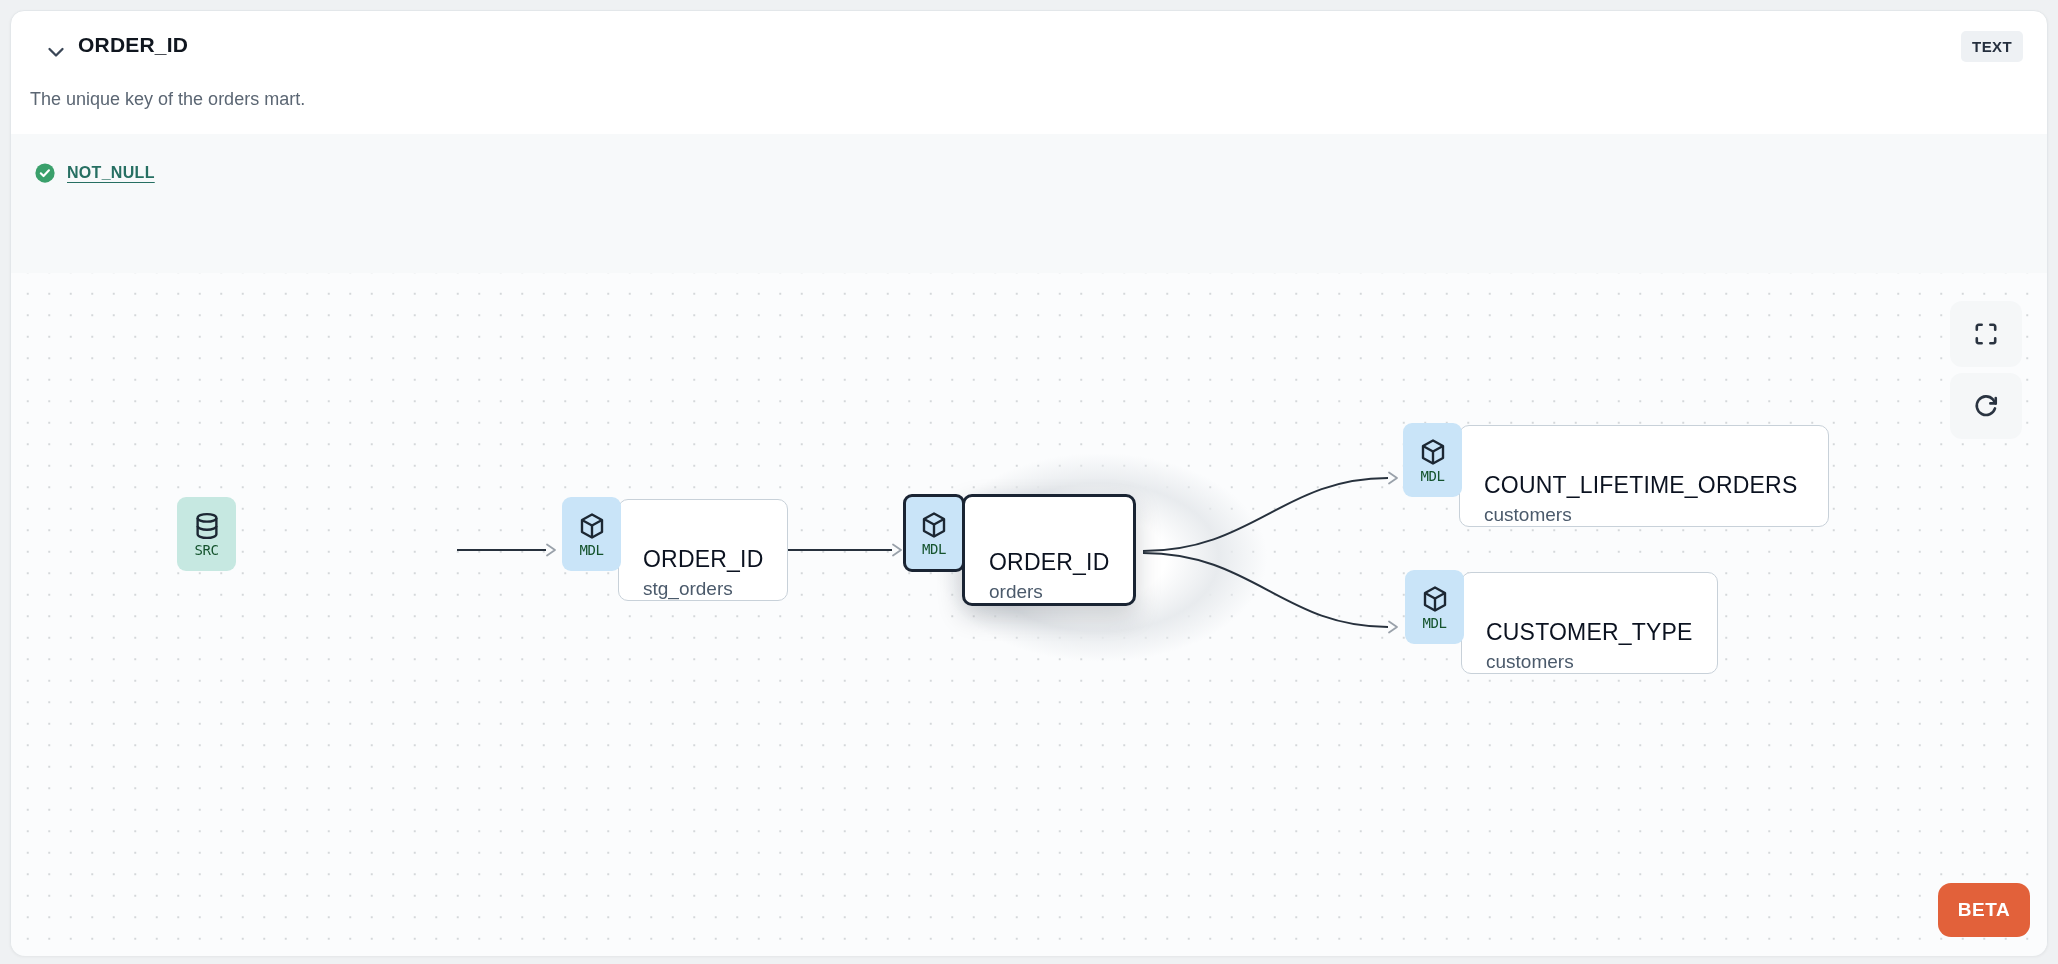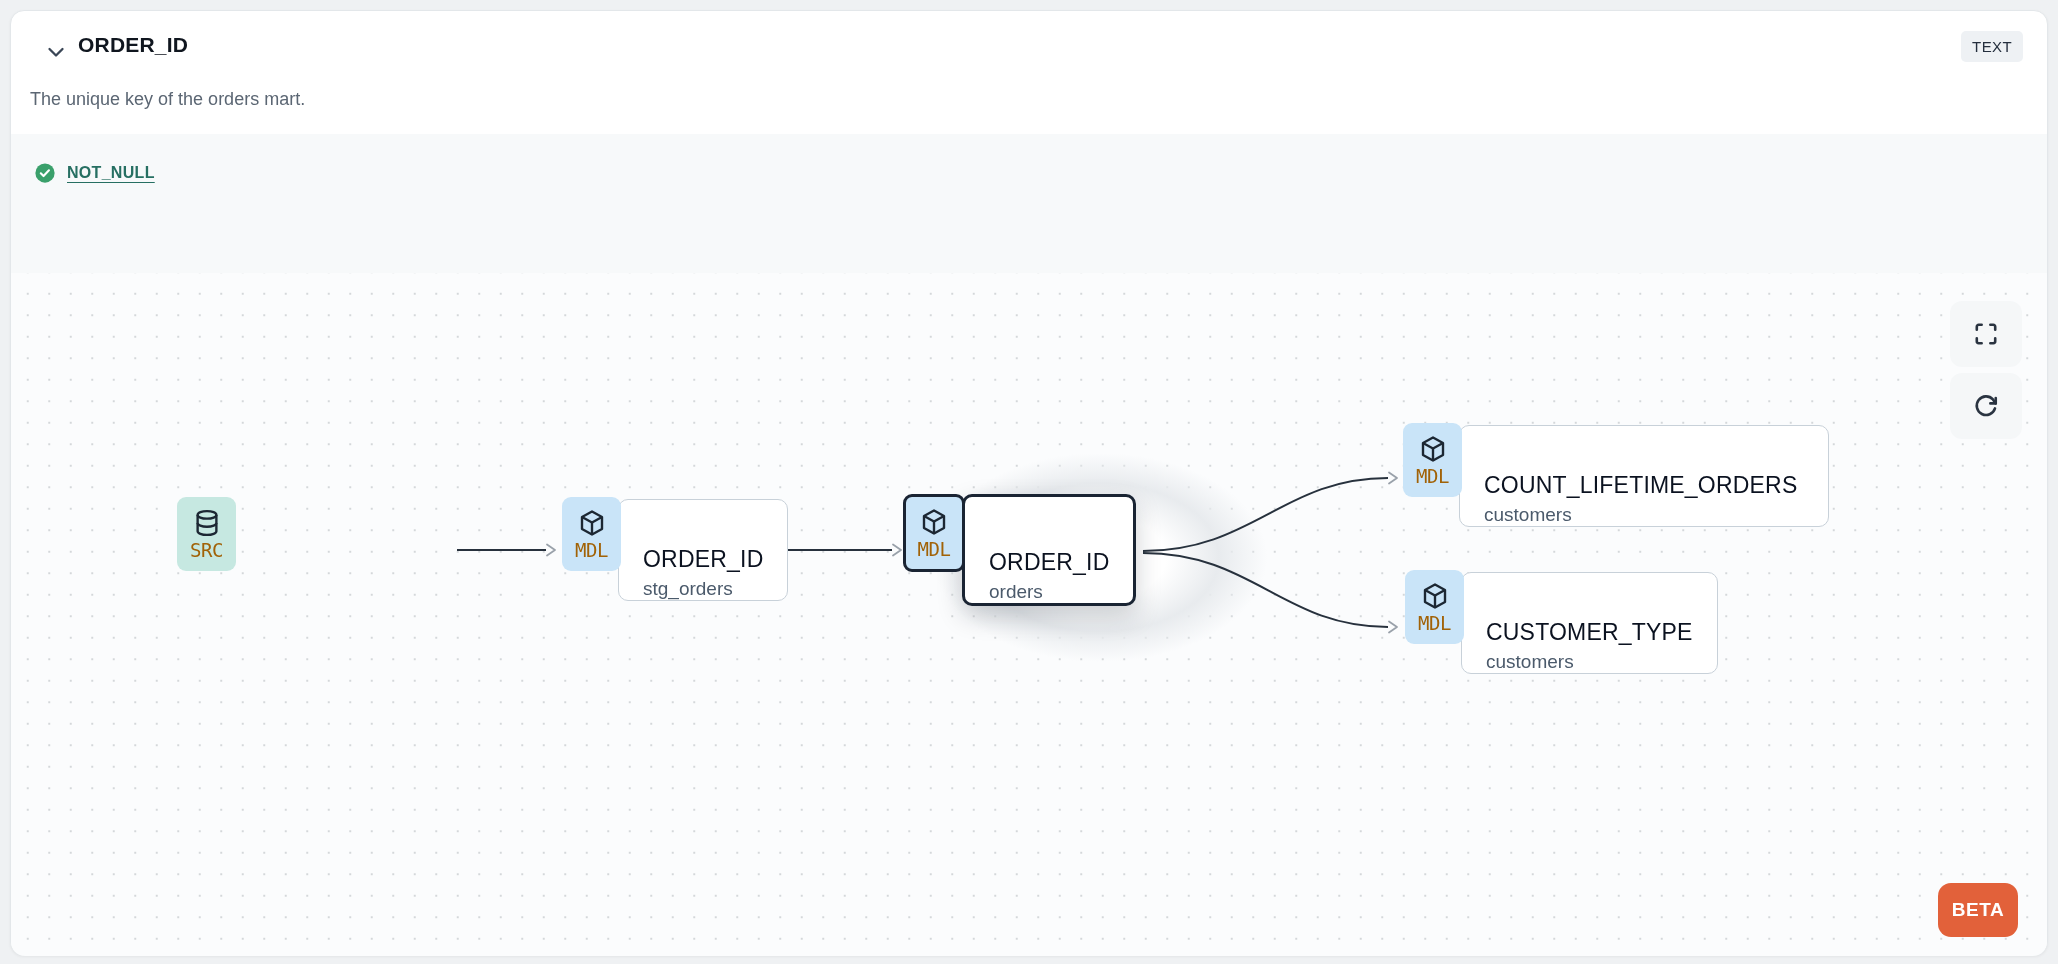--- a/index.html
+++ b/index.html
@@ -10,21 +10,21 @@
   .panel { position:absolute; left:10px; top:10px; width:2038px; height:946px;
            background:#ffffff; border:1px solid #e3e7ea; border-radius:14px;
            box-shadow:0 1px 3px rgba(0,0,0,.05); }
   .panel-header { position:absolute; left:0; top:0; width:100%; height:70px; }
   .chevron-btn { position:absolute; left:30px; top:26px; width:30px; height:30px;
                  background:none; border:none; cursor:pointer; display:flex;
                  align-items:center; justify-content:center; }
   .col-title { position:absolute; left:67px; top:14px; font-size:21px; font-weight:700;
                color:#10161f; line-height:40px; letter-spacing:.2px; }
   .type-badge { position:absolute; right:24px; top:20px; background:#eef1f4;
-                color:#252f3e; font-size:15px; font-weight:400; padding:7px 11px;
+                color:#252f3e; font-size:15px; font-weight:700; padding:7px 11px;
                 border-radius:5px; letter-spacing:.4px; }
   .desc { position:absolute; left:19px; top:78px; font-size:18px; color:#5b6673; }
 
   
   .tests { position:absolute; left:0; top:123px; width:100%; height:139px;
            background:#f7f9fa; padding:24px 0 0 23px; display:flex;
            flex-direction:column; gap:26px; }
   .test-row { display:flex; align-items:center; gap:11px; height:30px; }
   .check { width:22px; height:22px; display:inline-flex; }
   .test-link { font-size:16px; font-weight:700; color:#266f62; letter-spacing:.3px;
@@ -40,39 +40,39 @@
           background:radial-gradient(closest-side, #ffffff 30%, #e8ebee 54%, rgba(251,252,253,0) 76%); }
 
   .edges { position:absolute; left:0; top:0; width:2058px; height:964px; pointer-events:none; }
 
   
   .node { position:absolute; display:flex; align-items:flex-start; cursor:pointer; }
   .badge { width:59px; height:74px; border-radius:9px; display:flex; flex-direction:column;
            align-items:center; justify-content:center; gap:1px; position:relative; z-index:2; }
   .badge-src { background:#c6e8e1;text-align:center; }
   .badge-mdl { background:#c9e4f8; }
-  .badge-label { font-family:"DejaVu Sans Mono", monospace; font-size:19px;
-                 color:#a16207; letter-spacing:-0.5px; }
+  .badge-label { font-family:"DejaVu Sans Mono", monospace; font-size:14px;
+                 color:#14532d; letter-spacing:-0.5px; }
   .ncard { margin-left:-3px; margin-top:2px; background:#fff; border:1.5px solid #c8d1d9;
            border-radius:10px; height:102px; padding:0 24px; display:flex;
            flex-direction:column; justify-content:flex-end; gap:5px; white-space:nowrap; z-index:1; }
   .ntitle { font-size:23px; font-weight:500; color:#0b1220; letter-spacing:.2px; }
   .nsub { font-size:19px; color:#4b5a6b; }
   .node.selected .badge { width:62px; height:78px; border:3px solid #1a2433; }
   .node.selected .ncard { margin-top:0; height:112px; border:3px solid #1a2433;
                           box-shadow:0 10px 26px rgba(15,23,42,.20); }
 
   
   .ctrl-btn { position:absolute; width:72px; height:66px; background:#f5f7f8;
               border:none; border-radius:12px; display:flex; align-items:center;
               justify-content:center; cursor:pointer; }
   #btn-fullscreen { left:1950px; top:301px; }
   #btn-refresh { left:1950px; top:373px; }
 
-  .beta-badge { position:absolute; left:1938px; top:883px; width:80px; height:54px;
+  .beta-badge { position:absolute; left:1938px; top:883px; width:92px; height:54px;
                 background:#e2613a; color:#ffffff; border-radius:13px; display:flex;
                 align-items:center; justify-content:center; font-size:19px;
                 font-weight:700; letter-spacing:.6px; }
 </style>
 </head>
 <body>
 
 <div class="page">
 
   <div class="panel">

